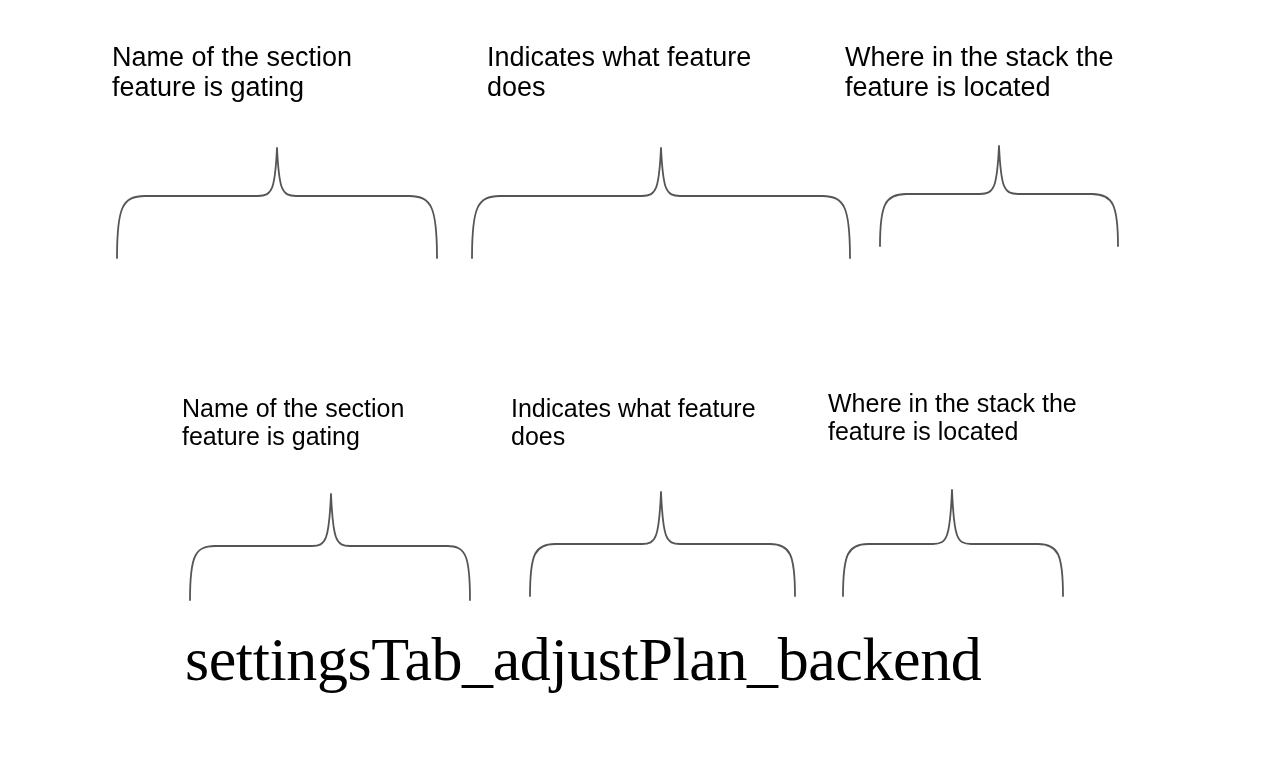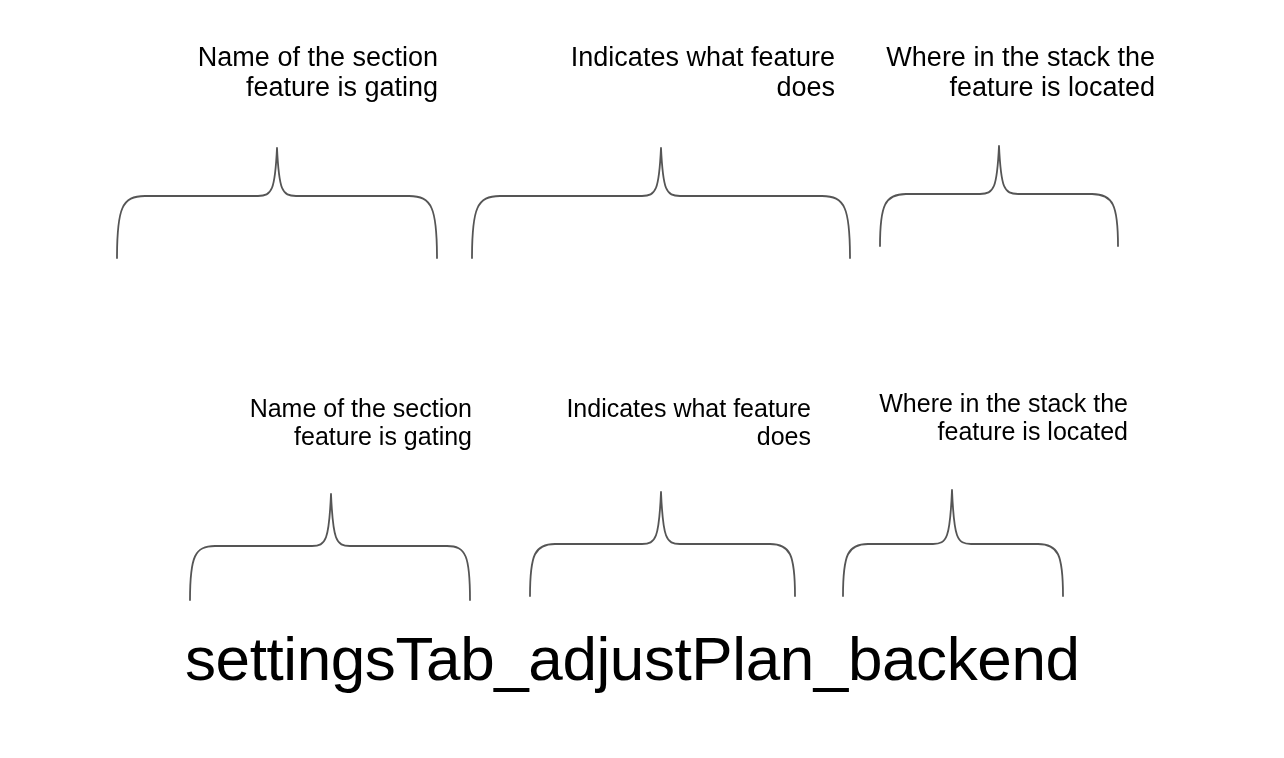--- a/index.html
+++ b/index.html
@@ -17,21 +17,21 @@
     color: #000000;
     -webkit-font-smoothing: antialiased;
   }
   .canvas {
     position: absolute;
     inset: 0;
   }
   
   .caption {
     position: absolute;
-    text-align: right;
+    text-align: left;
     line-height: 1.12;
     color: #000;
     white-space: pre-line;
   }
   .r1-caption { font-size: 27px; }
   .r2-caption { font-size: 25px; }
 
   
   .flagname {
     position: absolute;
@@ -76,21 +76,21 @@
 
   <div class="caption r2-caption" style="left:182px; top:394px; width:290px;">Name of the section
 feature is gating</div>
 
   <div class="caption r2-caption" style="left:511px; top:394px; width:300px;">Indicates what feature
 does</div>
 
   <div class="caption r2-caption" style="left:828px; top:389px; width:300px;">Where in the stack the
 feature is located</div>
 
-  <div class="flagname" style="left:185px; top:628px;">settingsTab_adjustPlan_backend</div>
+  <div class="flagname" style="left:185px; top:628px;font-family:Liberation Serif, serif;">settingsTab_adjustPlan_backend</div>
 
   <svg class="brace-layer" viewBox="0 0 1284 758" xmlns="http://www.w3.org/2000/svg">
 
     <g class="brace">
       <path d="M 117 258
                C 117 208, 122 196, 145 196
                L 258 196
                C 272 196, 275 190, 277 148
                C 279 190, 282 196, 296 196
                L 409 196

